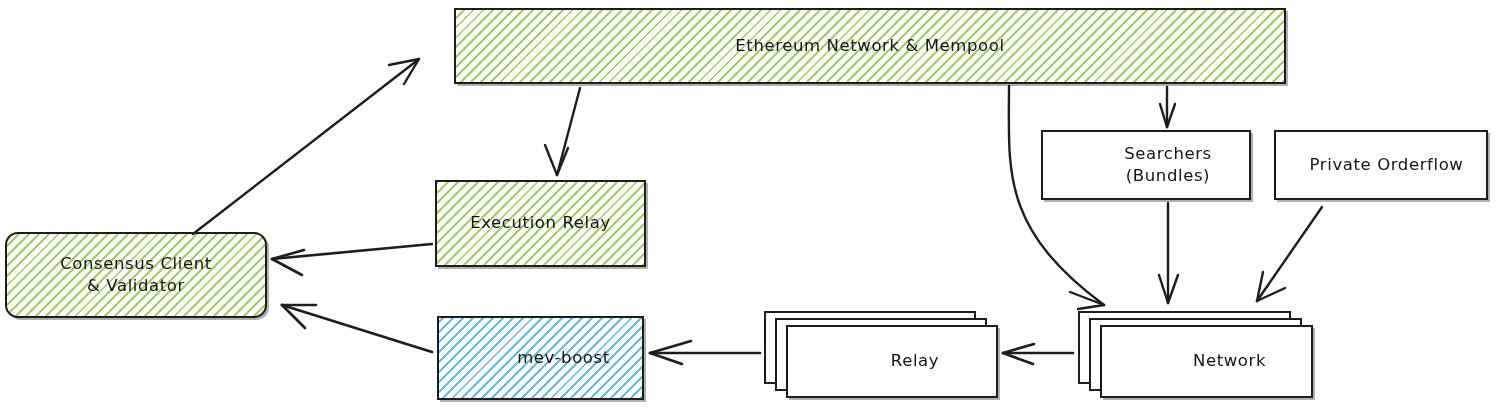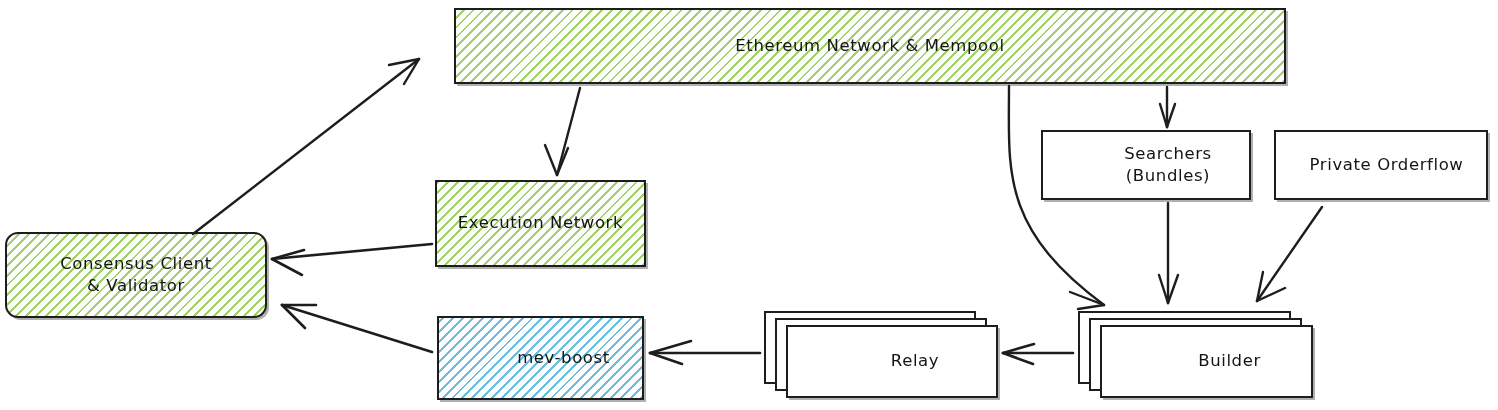--- a/index.html
+++ b/index.html
@@ -153,21 +153,21 @@
   <div class="node fill-green" style="left:426px; top:8px; width:832px; height:76px;margin-left:28px;">
     <span class="label">Ethereum Network &amp; Mempool</span>
   </div>
 
   <div class="node fill-green" style="left:5px; top:232px; width:262px; height:86px;border-radius:13px;">
     <span class="label">Consensus Client
 &amp; Validator</span>
   </div>
 
   <div class="node fill-green" style="left:435px; top:180px; width:211px; height:87px;">
-    <span class="label">Execution Network</span>
+    <span class="label">Execution Relay</span>
   </div>
 
   <div class="node fill-blue" style="left:437px; top:316px; width:207px; height:84px;padding-left:46px;">
     <span class="label">mev-boost</span>
   </div>
 
   <div class="node fill-plain" style="left:1041px; top:130px; width:210px; height:70px;padding-left:44px;">
     <span class="label">Searchers (Bundles)</span>
   </div>
 
@@ -177,16 +177,16 @@
 
   <div class="stack-back" style="left:764px; top:311px; width:212px; height:73px;"></div>
   <div class="stack-back" style="left:775px; top:318px; width:212px; height:73px;"></div>
   <div class="node node-front fill-plain" style="left:786px; top:325px; width:212px; height:73px;">
     <span class="label">Relay</span>
   </div>
 
   <div class="stack-back" style="left:1078px; top:311px; width:213px; height:73px;"></div>
   <div class="stack-back" style="left:1089px; top:318px; width:213px; height:73px;"></div>
   <div class="node node-front fill-plain" style="left:1100px; top:325px; width:213px; height:73px;">
-    <span class="label">Builder</span>
+    <span class="label">Network</span>
   </div>
 
 </div>
 
 </body></html>

